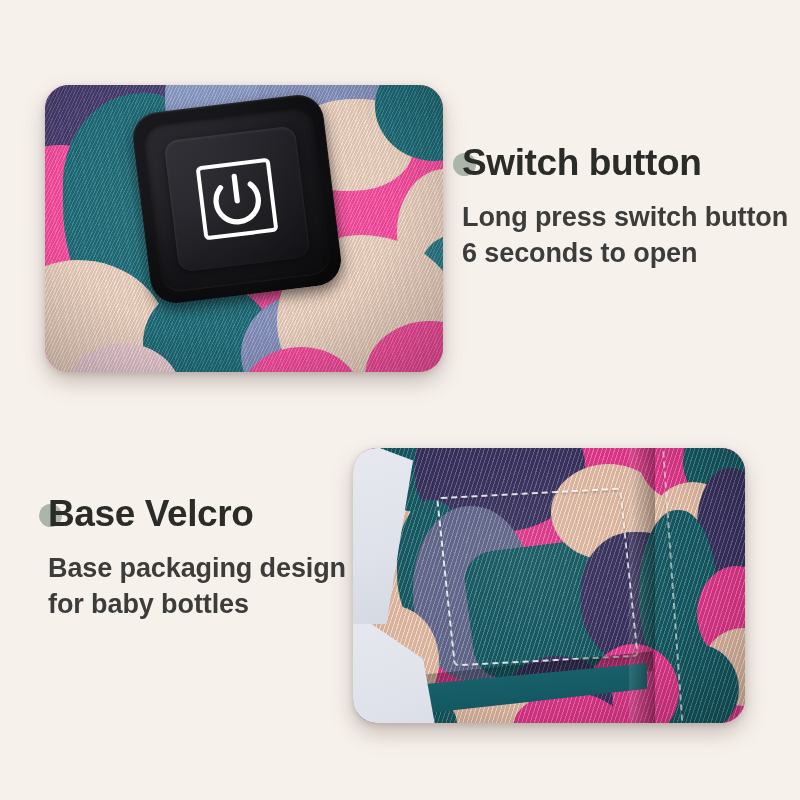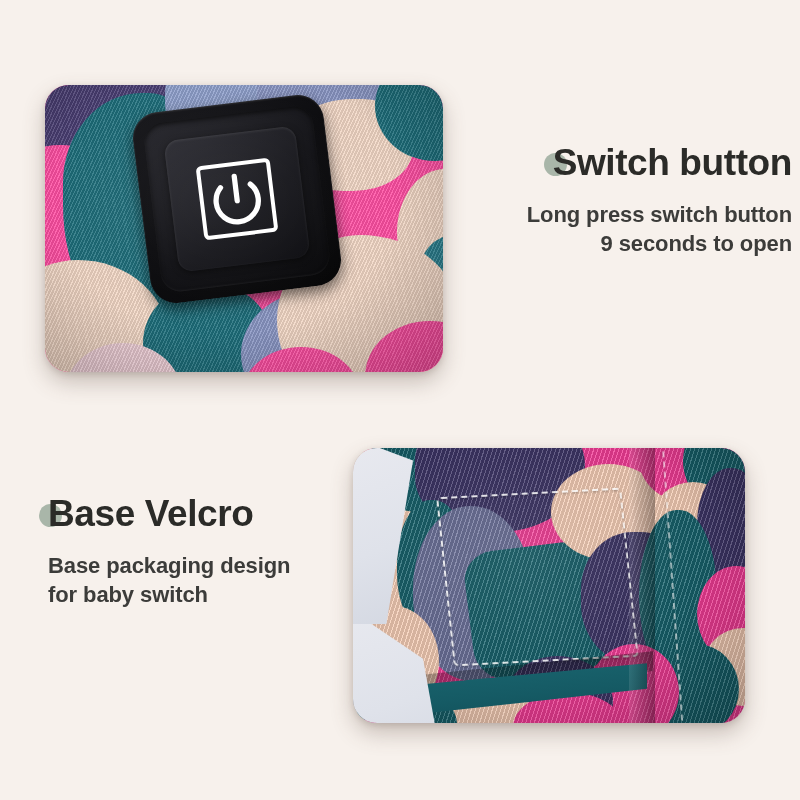--- a/index.html
+++ b/index.html
@@ -124,21 +124,21 @@
 
   .table-surface {
     position:absolute;
     z-index:6;
     background:linear-gradient(160deg,#e9eaf0 0%,#dfe2ea 60%,#d4d8e2 100%);
     pointer-events:none;
   }
 
   
   .text-block { position:absolute; }
-  .text-block.switch { left:462px; top:143px; width:330px;text-align:right; }
+  .text-block.switch { left:462px; top:143px; width:330px; }
   .text-block.velcro { left:48px;  top:494px; width:320px; }
 
   .heading-wrap { position:relative; display:inline-block; }
   .dot {
     position:absolute;
     width:23px; height:23px;
     border-radius:50%;
     background:#a9b6a9;
     left:-9px; top:10px;
     z-index:0;
@@ -148,21 +148,21 @@
     z-index:1;
     font-size:37px;
     font-weight:bold;
     color:#2b2b28;
     letter-spacing:-0.4px;
     line-height:1.08;
     white-space:nowrap;
   }
   .subtext {
     margin-top:17px;
-    font-size:22px;
+    font-size:27px;
     font-weight:bold;
     color:#3c3c3a;
     line-height:1.33;
     letter-spacing:-0.1px;
   }
   .subtext .line { display:block; white-space:nowrap; }
 </style>
 </head>
 <body>
 
@@ -207,32 +207,32 @@
     </div>
   </div>
 
   <div class="text-block switch">
     <div class="heading-wrap">
       <span class="dot"></span>
       <h2 class="heading">Switch button</h2>
     </div>
     <p class="subtext">
       <span class="line">Long press switch button</span>
-      <span class="line">9 seconds to open</span>
+      <span class="line">6 seconds to open</span>
     </p>
   </div>
 
   <div class="text-block velcro">
     <div class="heading-wrap">
       <span class="dot"></span>
       <h2 class="heading">Base Velcro</h2>
     </div>
     <p class="subtext">
       <span class="line">Base packaging design</span>
-      <span class="line">for baby switch</span>
+      <span class="line">for baby bottles</span>
     </p>
   </div>
 
   <div class="photo-card bottom">
     <div class="photo-inner">
 
       <div class="table-surface" style="left:-20px;top:150px;width:150px;height:160px;
                   clip-path:polygon(0 0, 60% 38%, 72% 100%, 0 100%);"></div>
       <div class="table-surface" style="left:-10px;top:-14px;width:70px;height:190px;
                   clip-path:polygon(0 0, 100% 14%, 62% 100%, 0 100%);"></div>

